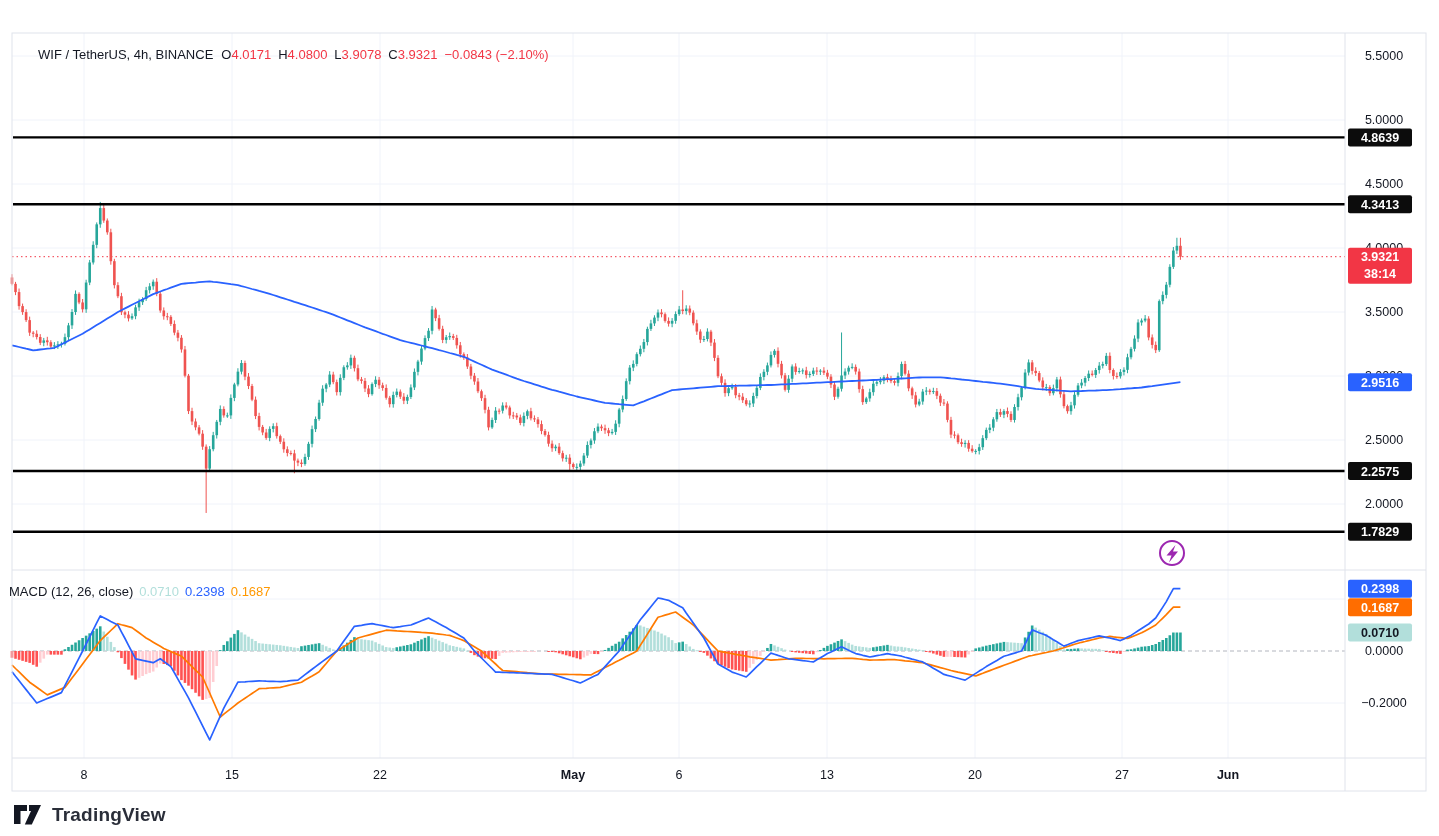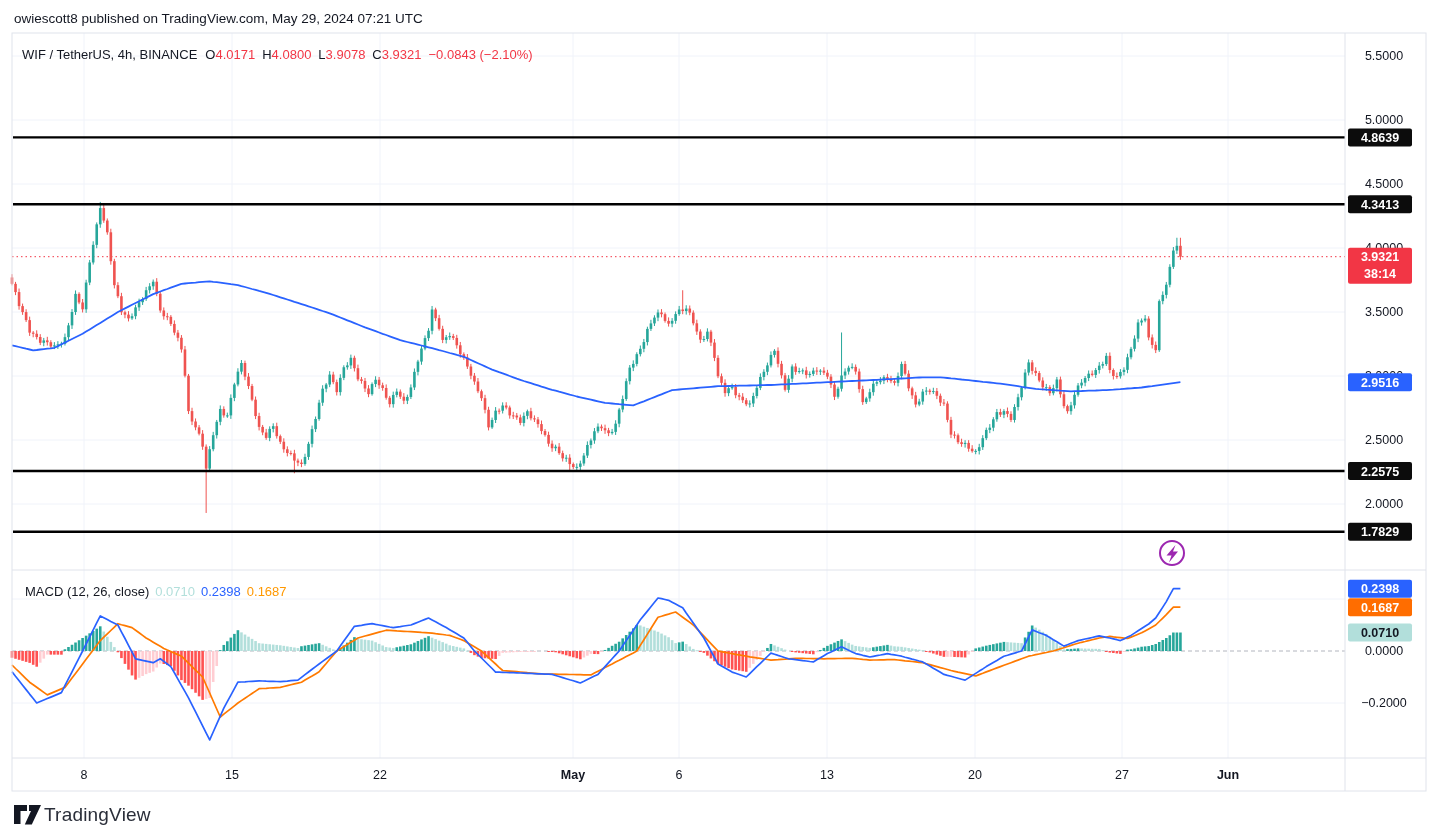--- a/index.html
+++ b/index.html
@@ -1,43 +1,40 @@
 <!DOCTYPE html>
 <html><head>
 <meta charset="utf-8">
 <style>
   html,body{margin:0;padding:0;background:#ffffff;}
   body{width:1439px;height:836px;overflow:hidden;font-family:"Liberation Sans",sans-serif;-webkit-font-smoothing:antialiased;}
   .page{position:relative;width:1439px;height:836px;background:#fff;}
   .pub-header{position:absolute;left:14px;top:7px;height:24px;line-height:24px;font-size:13.5px;color:#131722;}
   svg#chart{position:absolute;left:0;top:0;}
-  .legend{position:absolute;left:22px;top:44px;font-size:13px;color:#131722;}
+  .legend{position:absolute;left:38px;top:44px;font-size:13px;color:#131722;}
   .legend .row{height:21px;line-height:21px;white-space:nowrap;}
   .legend .sym{margin-right:8px;}
   .ohlc-item{margin-right:7px;}
   .ohlc-item .k{color:#131722;}
   .ohlc-item .v{color:#f23645;}
   .chg{color:#f23645;}
   .blue{color:#2962ff;}
-  .macd-legend{position:absolute;left:25px;top:584px;font-size:13px;color:#131722;white-space:nowrap;}
+  .macd-legend{position:absolute;left:9px;top:584px;font-size:13px;color:#131722;white-space:nowrap;}
   .macd-legend span{margin-right:6px;}
   .v-hist{color:#b2dfdb;}
   .v-macd{color:#2962ff;}
   .v-sig{color:#ff9800;}
   .footer{position:absolute;left:14px;top:800px;height:30px;display:flex;align-items:center;}
-  .footer .logo-text{font-size:19px;font-weight:400;color:#2a2e39;letter-spacing:.2px;}
+  .footer .logo-text{font-size:19px;font-weight:700;color:#2a2e39;margin-left:8px;letter-spacing:.2px;}
 </style>
 </head>
 <body>
 
 <div class="page">
 
-  <div class="pub-header">
-    <span>owiescott8 published on TradingView.com, May 29, 2024 07:21 UTC</span>
-  </div>
 
   <svg id="chart" width="1439" height="836" viewBox="0 0 1439 836">
       <g>
         <line x1="84" y1="33" x2="84" y2="758" stroke="#f0f3fa" stroke-width="1"></line>
         <line x1="232" y1="33" x2="232" y2="758" stroke="#f0f3fa" stroke-width="1"></line>
         <line x1="380" y1="33" x2="380" y2="758" stroke="#f0f3fa" stroke-width="1"></line>
         <line x1="573" y1="33" x2="573" y2="758" stroke="#f0f3fa" stroke-width="1"></line>
         <line x1="679" y1="33" x2="679" y2="758" stroke="#f0f3fa" stroke-width="1"></line>
         <line x1="827" y1="33" x2="827" y2="758" stroke="#f0f3fa" stroke-width="1"></line>
         <line x1="975" y1="33" x2="975" y2="758" stroke="#f0f3fa" stroke-width="1"></line>

